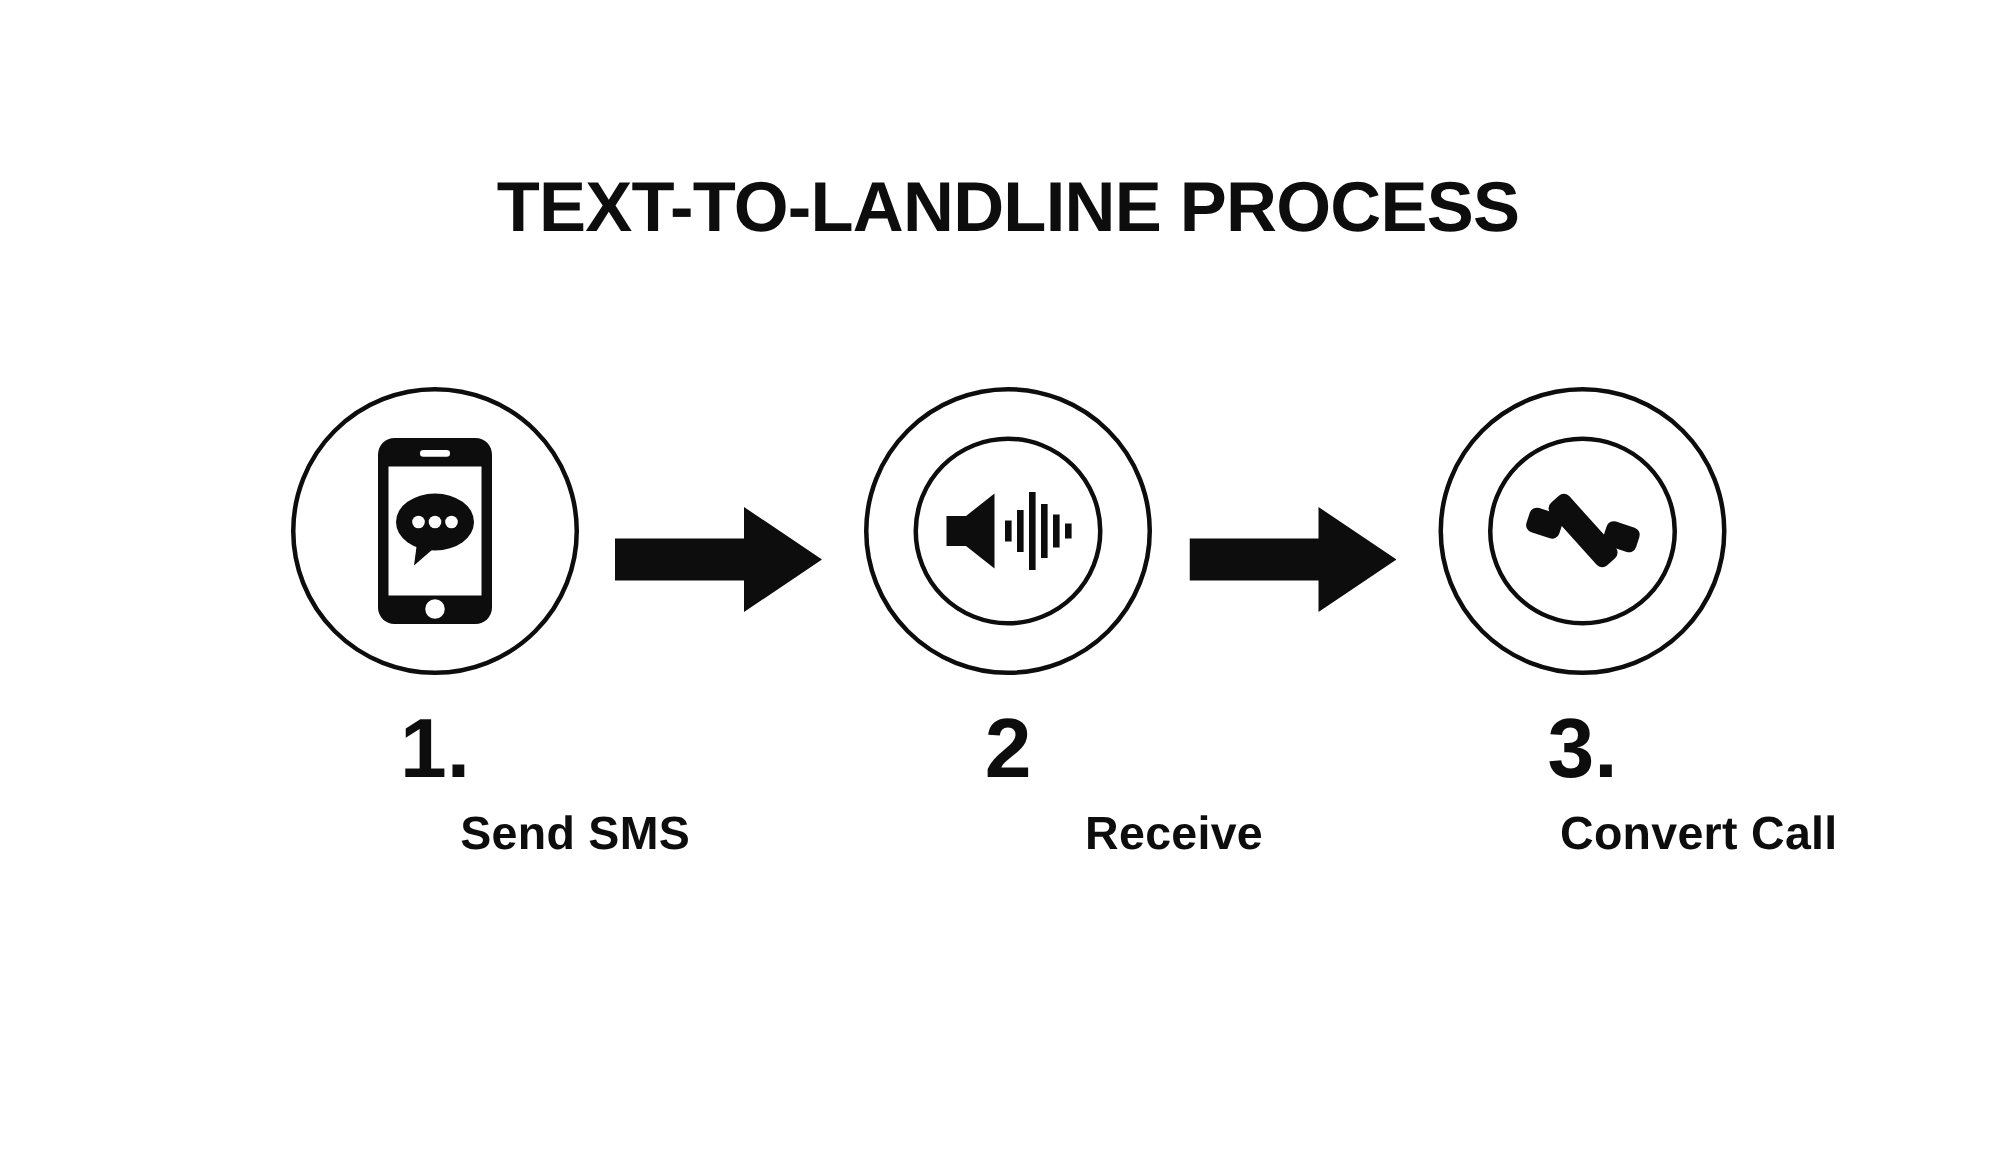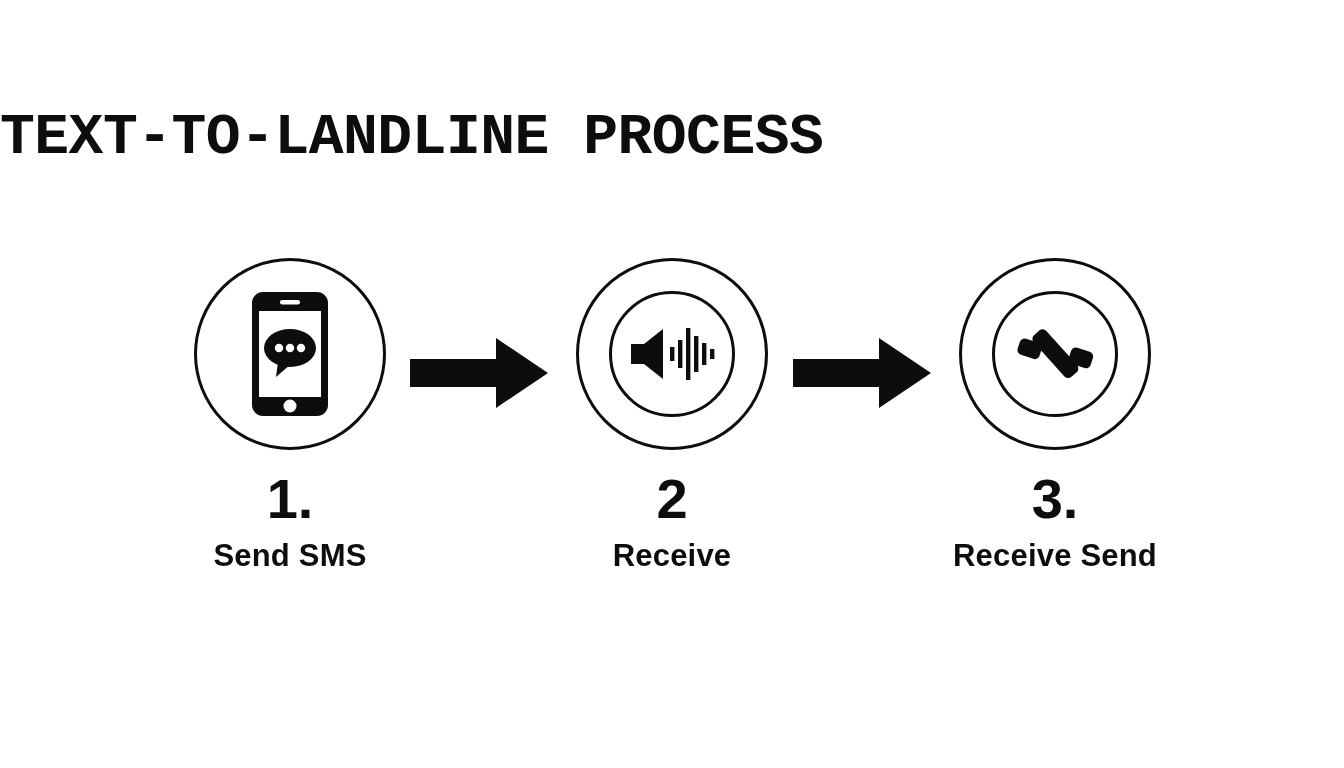--- a/index.html
+++ b/index.html
@@ -19,27 +19,27 @@
     background: #ffffff;
     overflow: hidden;
   }
 
   
   #diagram-title {
     position: absolute;
     top: 108px;
     left: 0;
     width: 1344px;
-    font-size: 58px;
+    text-align: center;
+    font-size: 47px;
     font-weight: 700;
     letter-spacing: -0.5px;
     color: #0d0d0d;
     line-height: 60px;
     white-space: nowrap;
-    font-family: Liberation Mono, monospace;
   }
 
   
   #steps-row {
     position: absolute;
     top: 258px;
     left: 0;
     width: 1344px;
     height: 200px;
   }
@@ -111,20 +111,21 @@
     letter-spacing: 0px;
   }
   .step-label {
     margin-top: 8px;
     font-size: 31px;
     font-weight: 700;
     color: #0d0d0d;
     line-height: 36px;
     letter-spacing: 0.2px;
     white-space: nowrap;
+    text-align: right;
   }
 </style>
 </head>
 <body>
 
 <div id="canvas">
 
   <div id="diagram-title">TEXT-TO-LANDLINE PROCESS</div>
 
   <div id="steps-row">
@@ -207,16 +208,16 @@
     <div class="step-label">Send SMS</div>
   </div>
 
   <div class="step-caption cap-2">
     <div class="step-number">2</div>
     <div class="step-label">Receive</div>
   </div>
 
   <div class="step-caption cap-3">
     <div class="step-number">3.</div>
-    <div class="step-label">Receive Send</div>
+    <div class="step-label">Convert Call</div>
   </div>
 
 </div>
 
 </body></html>

